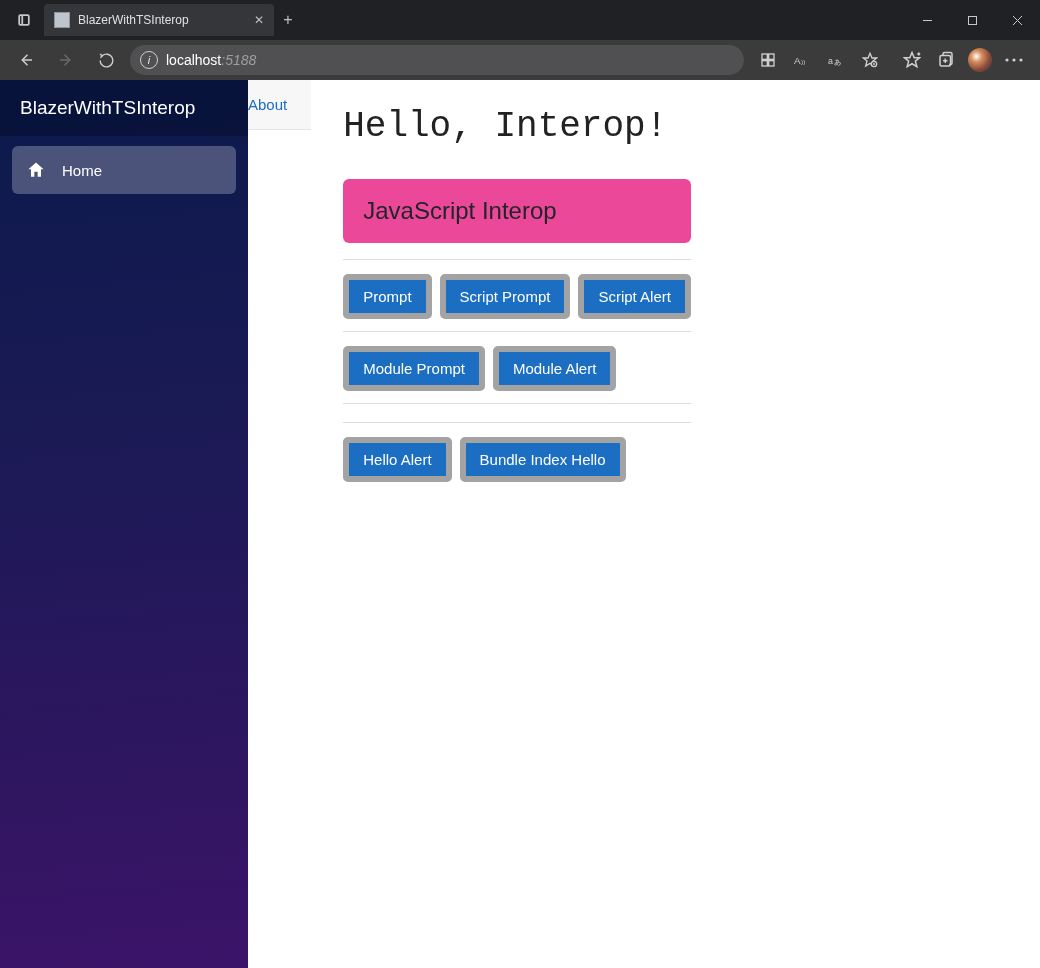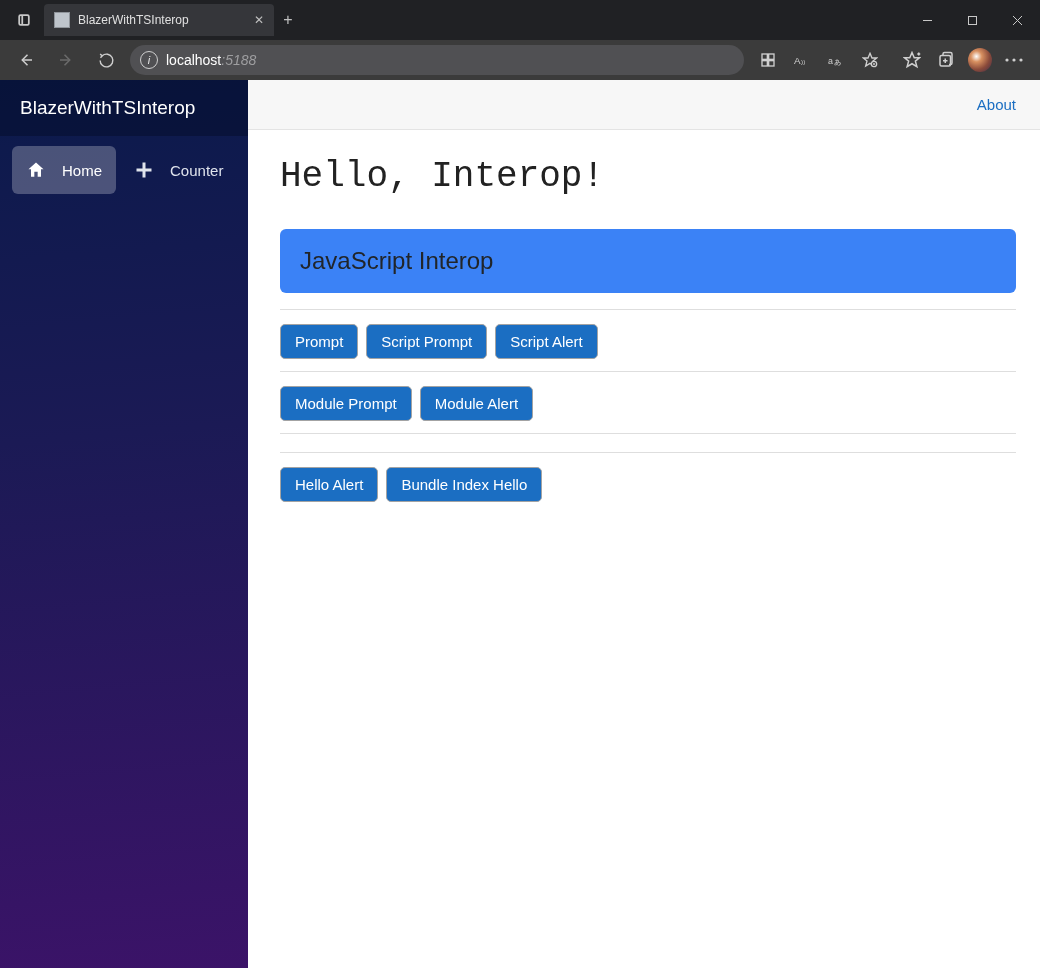--- a/index.html
+++ b/index.html
@@ -110,42 +110,42 @@
       display: flex;
       align-items: center;
       padding-left: 20px;
       font-size: 19px;
       background: rgba(5, 15, 45, 0.55);
       font-weight: 400;
     }
     .nav {
       padding: 10px 12px 0 12px;
       display: flex;
-      flex-direction: row;
+      flex-direction: column;
       gap: 4px;
     }
     .nav-item {
       display: flex;
       align-items: center;
       gap: 16px;
       height: 48px;
       padding: 0 14px;
       border-radius: 6px;
       color: #dfe3ec;
       font-size: 15px;
     }
     .nav-item.active {
       background: rgba(255,255,255,0.25);
       color: #fff;
     }
     .nav-icn { width: 20px; height: 20px; display: flex; align-items: center; justify-content: center; }
     .content-col {
       flex: 1;
       display: flex;
-      flex-direction: column;
+      flex-direction: row;
       min-width: 0;
     }
     .topbar {
       height: 50px;
       background: #f7f7f7;
       border-bottom: 1px solid #e4e4e4;
       display: flex;
       align-items: center;
       justify-content: flex-end;
       padding-right: 24px;
@@ -158,40 +158,40 @@
       padding: 26px 24px 24px 32px;
     }
     .page h1 {
       font-size: 36px;
       font-weight: 500;
       color: #222;
       margin-bottom: 32px;
       font-family: Liberation Mono, monospace;
     }
     .alert-primary {
-      background: #3b82f6;
+      background: #ec4899;
       color: #212529;
       border-radius: 6px;
       padding: 18px 20px;
       font-size: 24px;
       margin-bottom: 16px;
     }
     hr.sep {
       border: none;
       border-top: 1px solid #dedede;
       margin: 6px 0 14px 0;
     }
     .btn-row {
       display: flex;
       gap: 8px;
       margin-bottom: 12px;
     }
     .btn {
       background: #1b6ec2;
-      border: 1px solid #a3a3a3;
+      border: 6px solid #a3a3a3;
       color: #fff;
       font-size: 15px;
       padding: 8px 14px;
       border-radius: 5px;
     }
     
     svg.icn { stroke: currentColor; fill: none; stroke-width: 2; }
     svg.icn-fill { fill: currentColor; stroke: none; }
   </style>
 </head>
@@ -316,29 +316,20 @@
     <div class="brand">BlazerWithTSInterop</div>
     <nav class="nav">
       <a class="nav-item active">
         <span class="nav-icn">
           <svg class="icn-fill" width="20" height="20" viewBox="0 0 24 24">
               <path d="M12 3 L3 11 H6 V20 H10 V14 H14 V20 H18 V11 H21 Z"></path>
             </svg>
         </span>
         <span>Home</span>
       </a>
-      <a class="nav-item">
-        <span class="nav-icn">
-          <svg class="icn-fill" width="18" height="18" viewBox="0 0 24 24">
-              <rect x="10" y="2" width="4" height="20"></rect>
-              <rect x="2" y="10" width="20" height="4"></rect>
-            </svg>
-        </span>
-        <span>Counter</span>
-      </a>
     </nav>
   </aside>
 
   <main class="content-col">
     <div class="topbar">
       <a class="about-link">About</a>
     </div>
     <div class="page">
       <h1>Hello, Interop!</h1>
 

